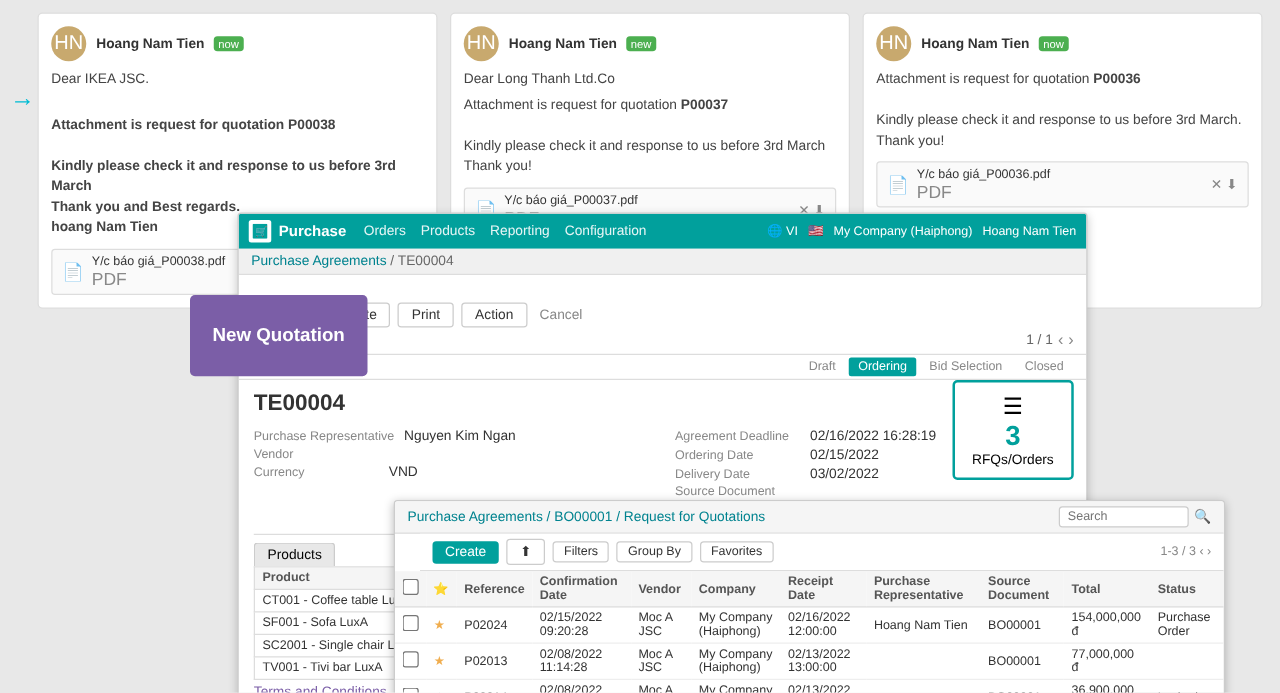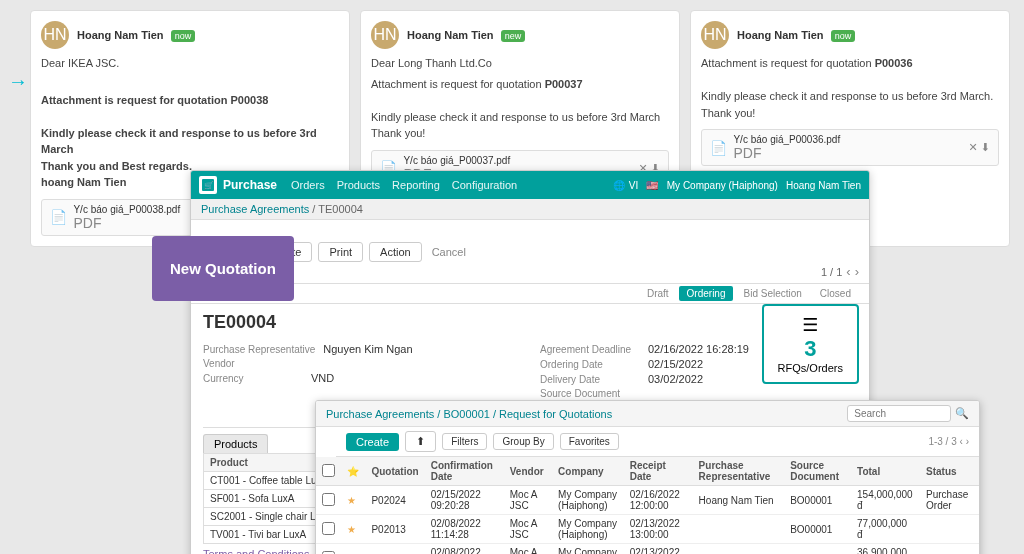--- a/index.html
+++ b/index.html
@@ -542,21 +542,21 @@
       <span>‹</span>
       <span>›</span>
     </div>
   </div>
 
   <table class="sub-table">
     <thead>
       <tr>
         <th class="checkbox-cell"><input type="checkbox" style=""></th>
         <th>⭐</th>
-        <th>Quotation</th>
+        <th>Reference</th>
         <th>Confirmation Date</th>
         <th>Vendor</th>
         <th>Company</th>
         <th>Receipt Date</th>
         <th>Purchase Representative</th>
         <th>Source Document</th>
         <th>Total</th>
         <th>Status</th>
       </tr>
     </thead>

